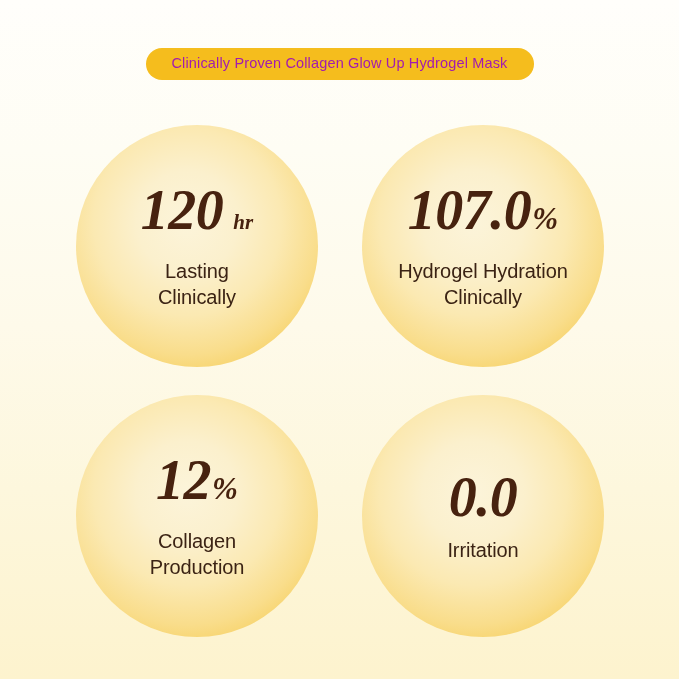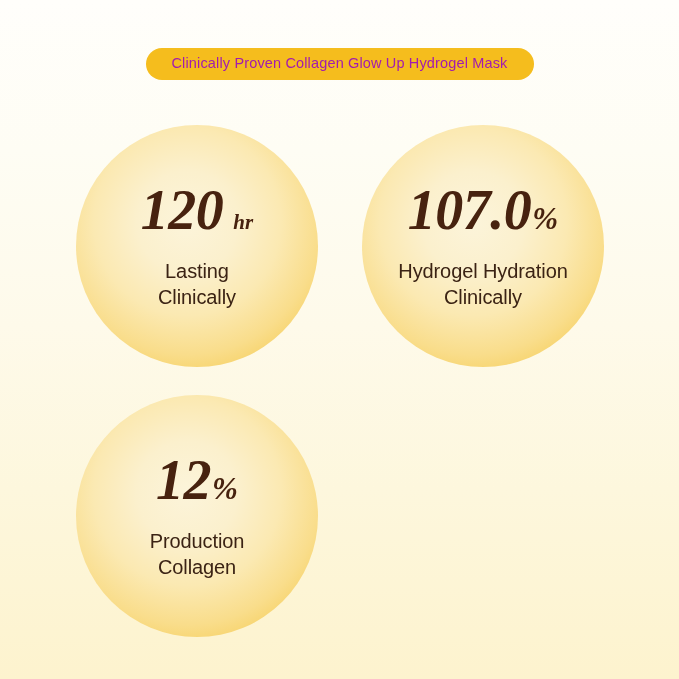--- a/index.html
+++ b/index.html
@@ -164,21 +164,32 @@
       </div>
     </div>
 
     <div class="cell r1 c0">
       <div class="circle">
         <div class="stat-number">
           <span class="big">12</span>
           <span class="unit pct">%</span>
         </div>
         <div class="stat-label">
+          <span class="line">Collagen</span>
           <span class="line">Production</span>
-          <span class="line">Collagen</span>
         </div>
       </div>
     </div>
 
+    <div class="cell r1 c1">
+      <div class="circle single">
+        <div class="stat-number">
+          <span class="big">0.0</span>
+
+        </div>
+        <div class="stat-label">
+          <span class="line">Irritation</span>
+        </div>
+      </div>
+    </div>
 
   </div>
 </div>
 
 </body></html>

